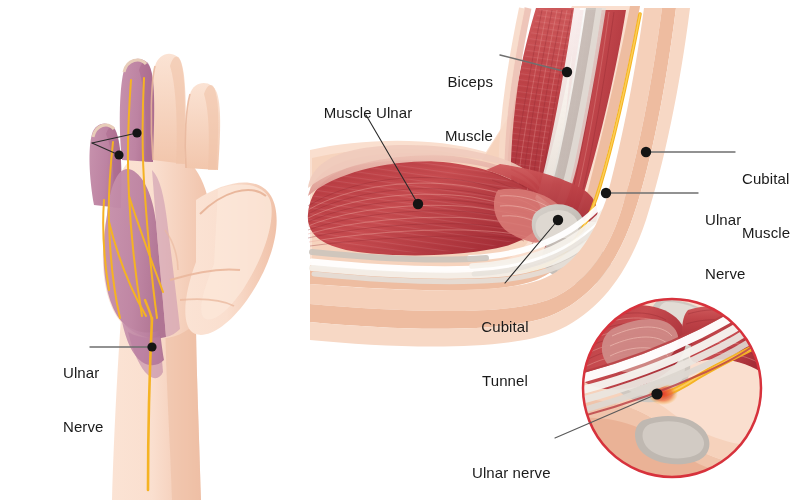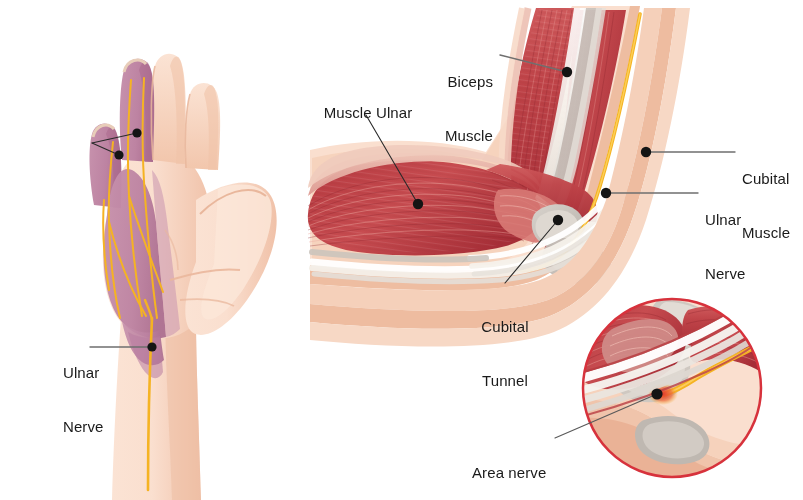--- a/index.html
+++ b/index.html
@@ -470,17 +470,17 @@
     <div>Ulnar</div>
     <div>Nerve</div>
   </div>
 
   <div class="label center" style="left:451px; top:282px; width:108px;">
     <div>Cubital</div>
     <div>Tunnel</div>
   </div>
 
   <div class="label left" style="left:472px; top:428px; width:110px;">
-    <div>Area nerve</div>
+    <div>Ulnar nerve</div>
     
   </div>
 
 </div>
 
 </body></html>

